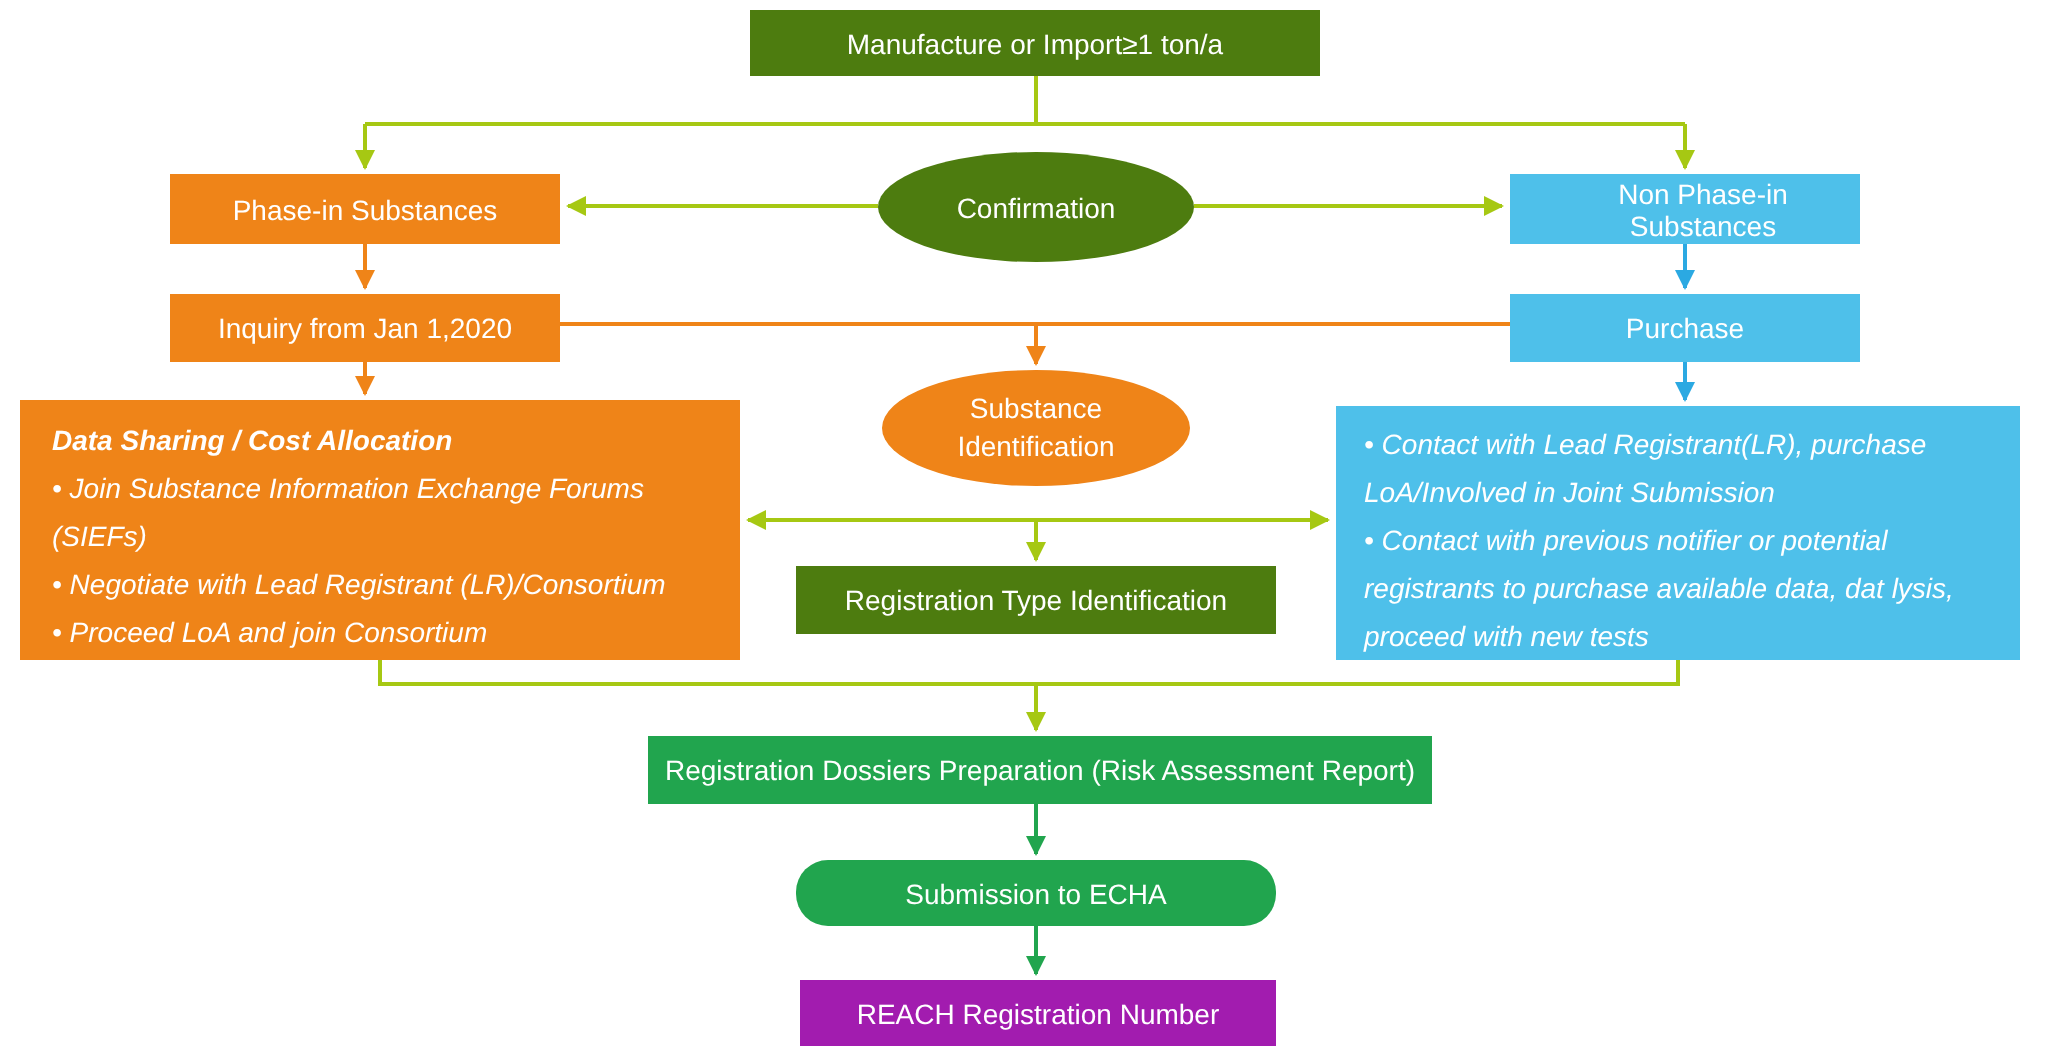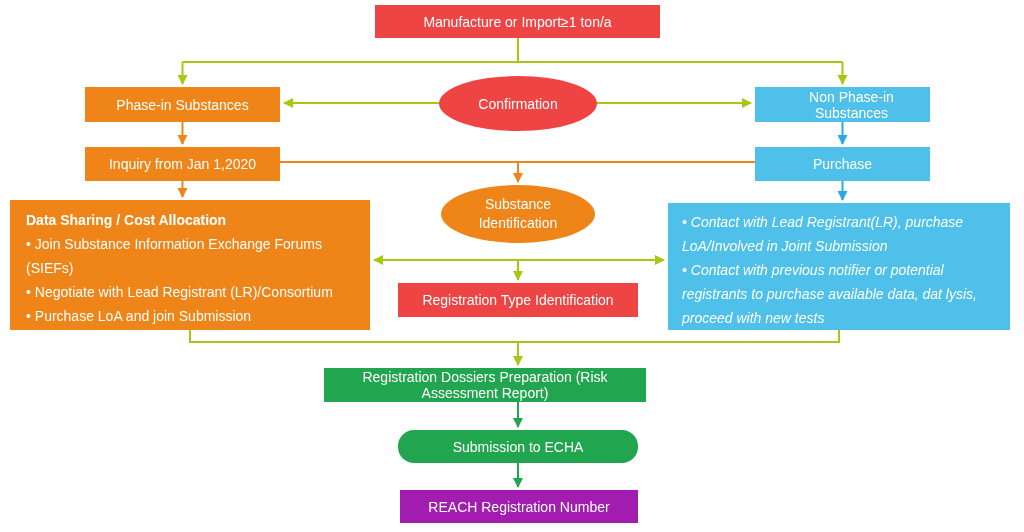--- a/index.html
+++ b/index.html
@@ -4,21 +4,21 @@
 <style>
   html,body{margin:0;padding:0;}
   body{
     width:1024px;height:532px;position:relative;background:#ffffff;
     font-family:"Liberation Sans", sans-serif;overflow:hidden;
   }
   .node{
     position:absolute;display:flex;align-items:center;justify-content:center;
     color:#ffffff;font-size:14px;text-align:center;box-sizing:border-box;
   }
-  .green{background:#ef4444;}
+  .green{background:#4d7c0f;}
   .orange{background:#ef8418;}
   .blue{background:#4ec0ea;}
   .dgreen{background:#21a54e;}
   .purple{background:#a21caf;}
   .ellipse{border-radius:50%;}
   .bigbox{
     position:absolute;color:#ffffff;font-size:14px;line-height:24px;
     box-sizing:border-box;text-align:left;display:block;
   }
   .bigbox .title{font-weight:700;}
@@ -82,32 +82,32 @@
 <div class="node green ellipse" style="left:439px;top:76px;width:158px;height:55px;">Confirmation</div>
 
 <div class="node blue" style="left:755px;top:87px;width:175px;height:35px;padding-left:18px;">Non Phase-in Substances</div>
 
 <div class="node orange" style="left:85px;top:147px;width:195px;height:34px;">Inquiry from Jan 1,2020</div>
 
 <div class="node blue" style="left:755px;top:147px;width:175px;height:34px;">Purchase</div>
 
 <div class="node orange ellipse" style="left:441px;top:185px;width:154px;height:58px;padding:0 26px;line-height:19px;">Substance Identification</div>
 
-<div class="bigbox orange" style="left:10px;top:200px;width:360px;height:130px;padding:8px 0 0 16px;">
+<div class="bigbox orange" style="left:10px;top:200px;width:360px;height:130px;padding:8px 0 0 16px;font-style:italic;">
   <div class="title">Data Sharing / Cost Allocation</div>
   <div>• Join Substance Information Exchange Forums (SIEFs)</div>
   <div>• Negotiate with Lead Registrant (LR)/Consortium</div>
-  <div>• Purchase LoA and join Submission</div>
+  <div>• Proceed LoA and join Consortium</div>
   <div>• Proceed with new tests</div>
 </div>
 
 <div class="bigbox blue" style="left:668px;top:203px;width:342px;height:127px;padding:7px 14px 0 14px;font-style:italic;">
   <div>• Contact with Lead Registrant(LR), purchase LoA/Involved in Joint Submission</div>
   <div>• Contact with previous notifier or potential registrants to purchase available data, dat lysis, proceed with new tests</div>
 </div>
 
 <div class="node green" style="left:398px;top:283px;width:240px;height:34px;">Registration Type Identification</div>
 
-<div class="node dgreen" style="left:324px;top:368px;width:322px;height:34px;">Registration Dossiers Preparation (Risk Assessment Report)</div>
+<div class="node dgreen" style="left:324px;top:368px;width:392px;height:34px;">Registration Dossiers Preparation (Risk Assessment Report)</div>
 
 <div class="node dgreen" style="left:398px;top:430px;width:240px;height:33px;border-radius:16px;">Submission to ECHA</div>
 
 <div class="node purple" style="left:400px;top:490px;width:238px;height:33px;">REACH Registration Number</div>
 
 </body></html>

